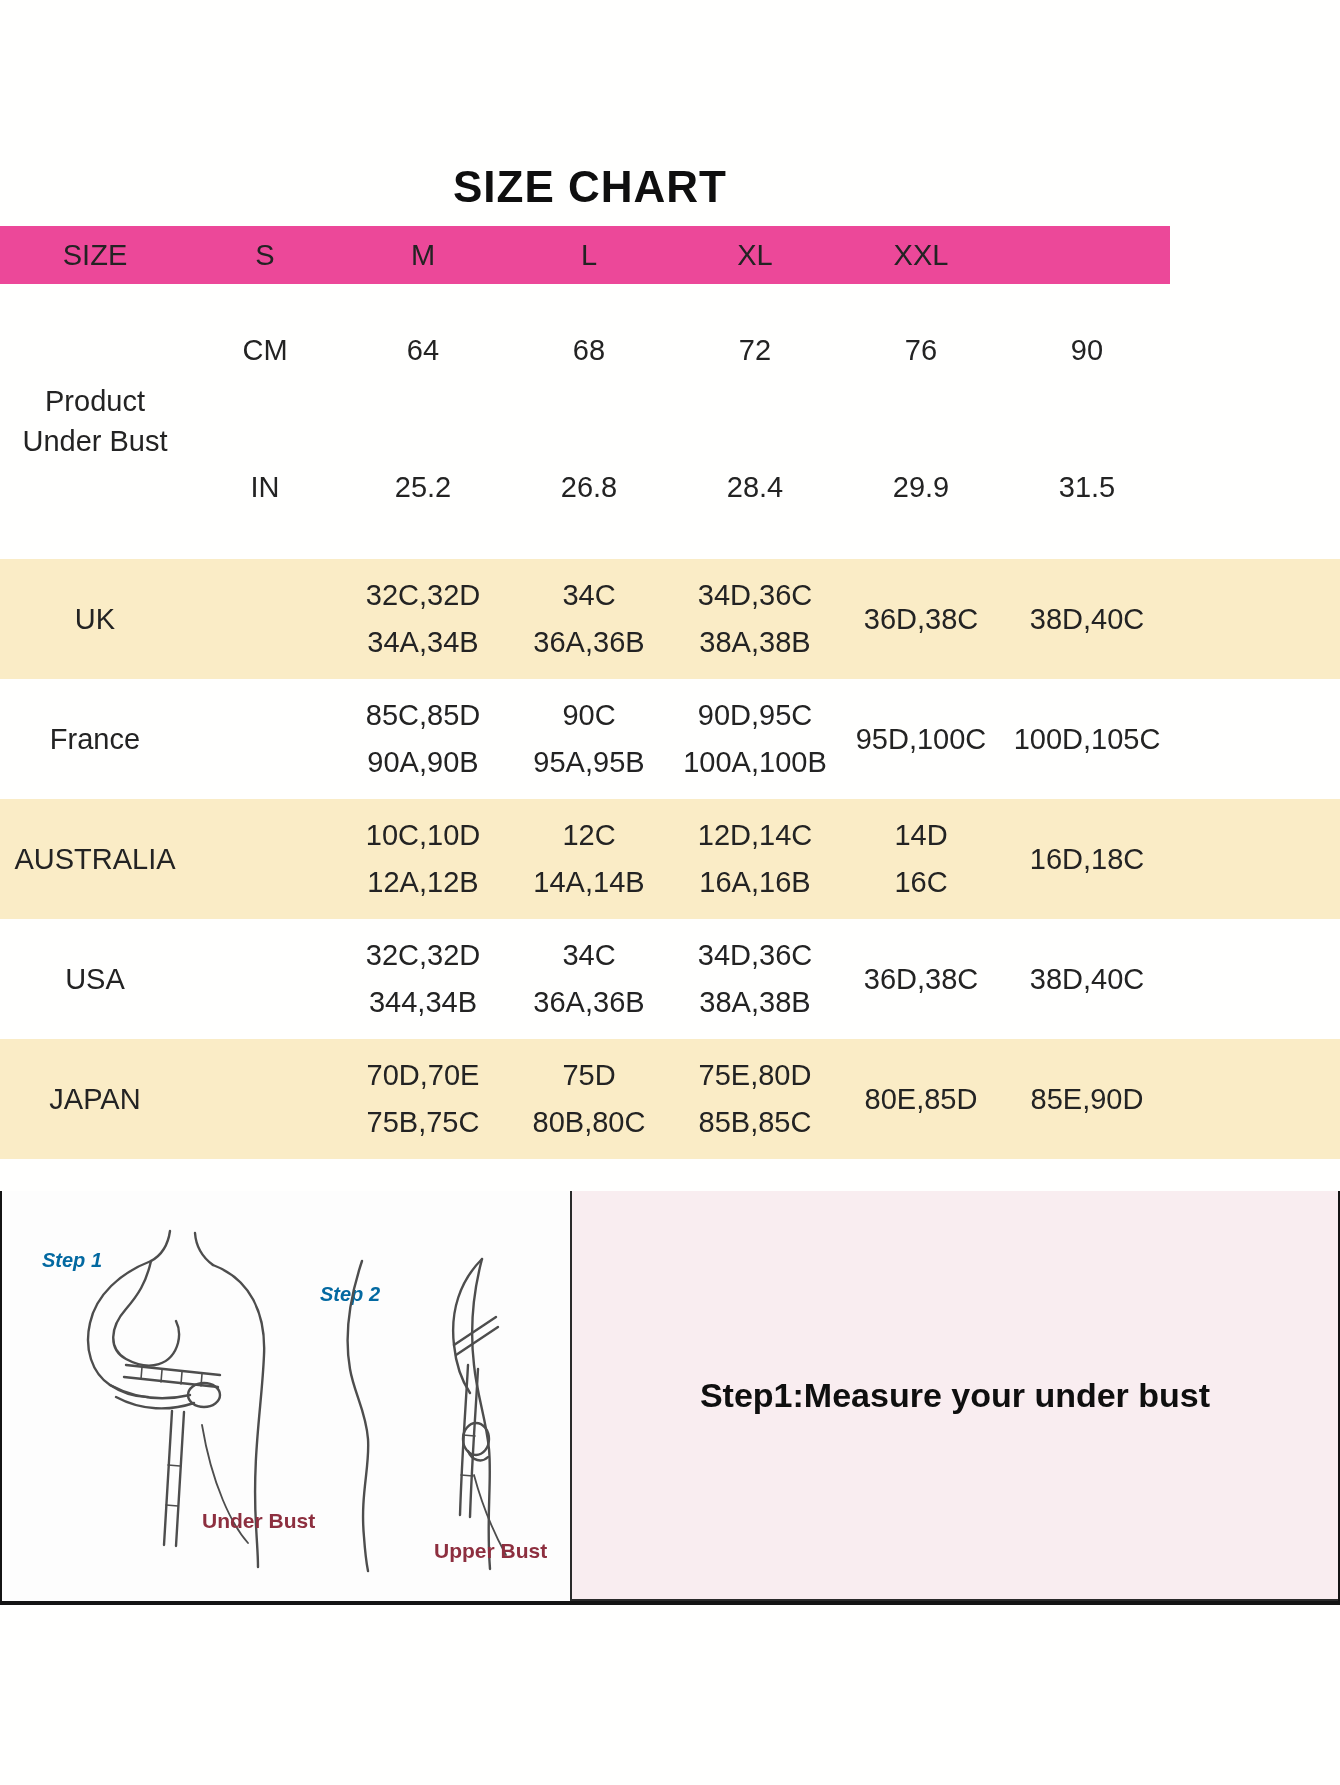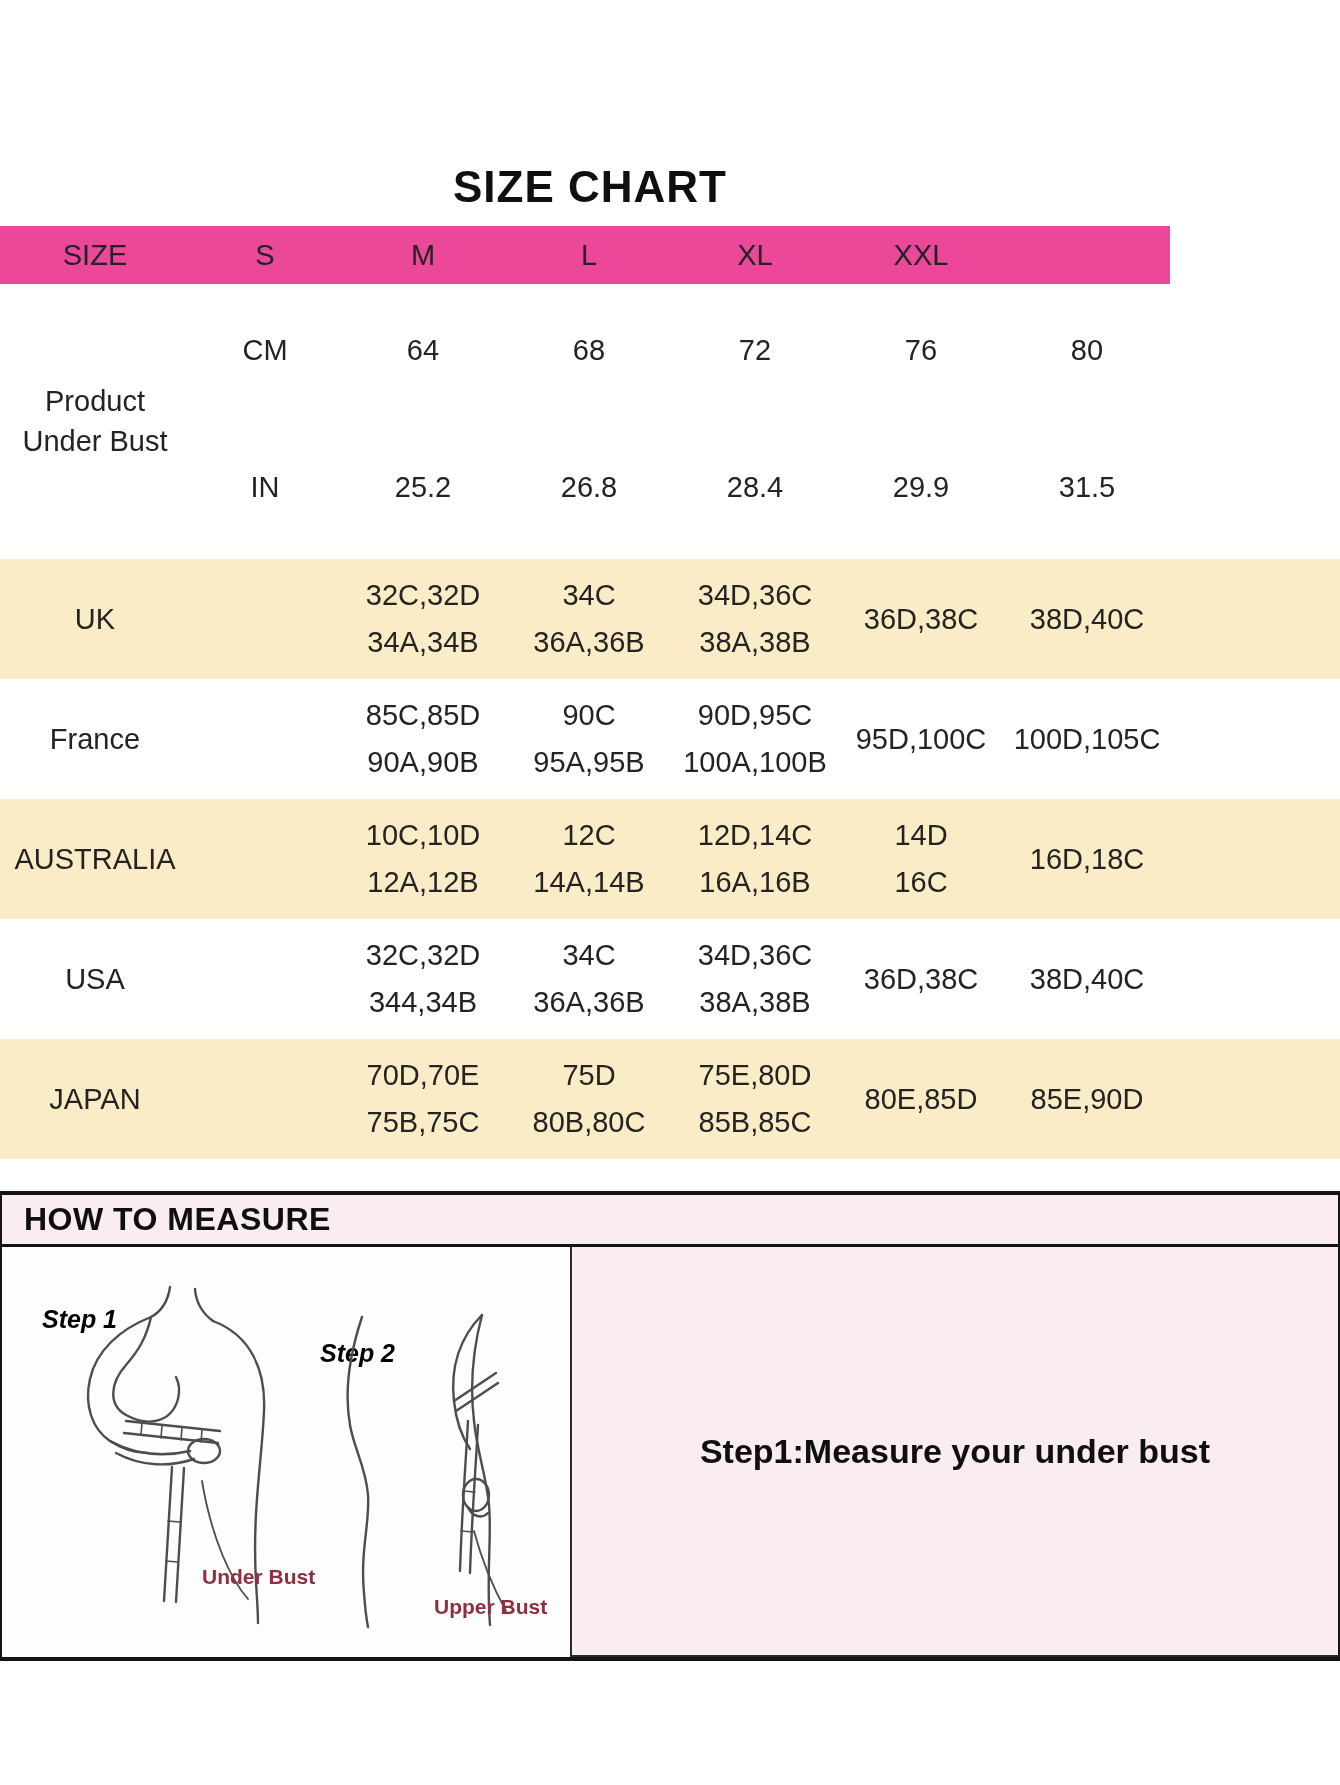--- a/index.html
+++ b/index.html
@@ -33,21 +33,21 @@
     border-left:2px solid #141414;border-right:2px solid #141414;
     display:flex;align-items:center;padding-left:22px;box-sizing:border-box;
     font-weight:bold;font-size:32px;color:#0f0f0f;letter-spacing:0.5px;
   }
   .m-body{
     display:flex;height:414px;
     border-bottom:4px solid #141414;border-left:2px solid #141414;border-right:2px solid #141414;
     box-sizing:border-box;
   }
   .m-figs{width:568px;background:#FDFDFD;border-right:2px solid #2a2a2a;position:relative;flex:none;}
-  .fig-label{position:absolute;font-weight:bold;font-style:italic;font-size:25px;color:#000000;}
+  .fig-label{position:absolute;font-weight:bold;font-style:italic;font-size:20px;color:#0369a1;}
   .fig-caption{position:absolute;font-weight:bold;font-size:21px;color:#8D2F3F;}
   .fig-svg{position:absolute;}
   .sketch{stroke:#4d4d4d;stroke-width:2.4;fill:none;stroke-linecap:round;}
 
   .m-steps{flex:1;background:#F9EDF0;display:flex;}
   .m-step{
     flex:1;display:flex;align-items:center;justify-content:center;
     font-weight:bold;font-size:34px;color:#0f0f0f;
   }
   .m-step.first{border-bottom:2px solid #2a2a2a;}
@@ -87,21 +87,21 @@
         <tr class="cm-row">
           <td class="row-label" rowspan="2">
             <div>Product</div>
             <div>Under Bust</div>
           </td>
           <td>CM</td>
           <td>64</td>
           <td>68</td>
           <td>72</td>
           <td>76</td>
-          <td>80</td>
+          <td>90</td>
           <td rowspan="2"></td>
         </tr>
         <tr class="in-row">
           <td>IN</td>
           <td>25.2</td>
           <td>26.8</td>
           <td>28.4</td>
           <td>29.9</td>
           <td>31.5</td>
           <td></td>
@@ -219,21 +219,20 @@
           </td>
           <td>
             <div class="cell-line">85E,90D</div>
           </td>
           <td></td>
         </tr>
       </tbody>
   </table>
 
   <section class="measure">
-    <div class="m-band">HOW TO MEASURE</div>
     <div class="m-body">
 
       <div class="m-figs">
         <span class="fig-label" style="left:40px;top:58px">Step 1</span>
         <span class="fig-label" style="left:318px;top:92px">Step 2</span>
 
         <svg class="fig-svg" style="left:50px;top:32px" width="260" height="350" viewBox="0 0 260 350">
           <path class="sketch" d="M118,8 C116,22 110,32 99,38"></path>
           <path class="sketch" d="M143,10 C144,24 150,34 161,42"></path>
           <path class="sketch" d="M161,42 C198,56 214,90 212,132 C210,182 200,232 204,302 C205,322 206,332 206,344"></path>

